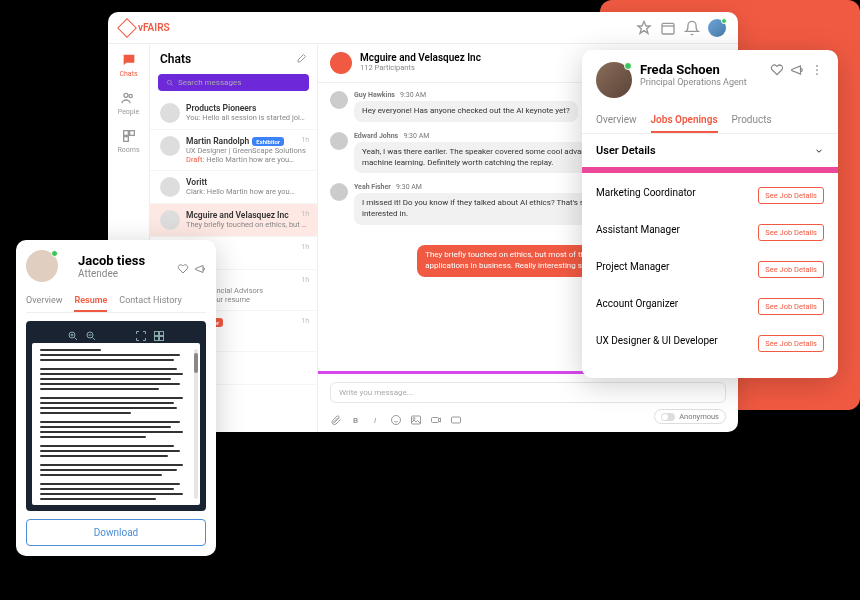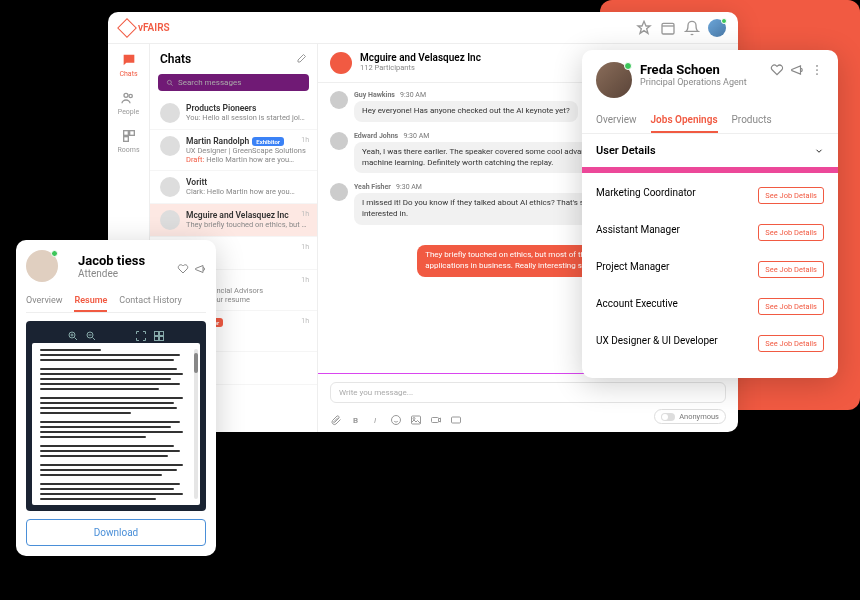--- a/index.html
+++ b/index.html
@@ -13,21 +13,21 @@
 .tb-icon{width:16px;height:16px;color:#999;cursor:pointer}
 .avatar-sm{width:18px;height:18px;border-radius:50%;background:linear-gradient(135deg,#6ba5d8,#4a7aa8);position:relative}
 .dot-green{position:absolute;top:-1px;right:-1px;width:6px;height:6px;background:#3cc65a;border-radius:50%;border:1px solid #fff}
 .main-body{display:flex;flex:1;overflow:hidden}
 .sidebar{width:42px;border-right:1px solid #eee;display:flex;flex-direction:column;align-items:center;padding-top:8px;gap:12px}
 .side-item{display:flex;flex-direction:column;align-items:center;gap:2px;font-size:7px;color:#999;cursor:pointer}
 .side-item.active{color:#f15a42}
 .side-icon{width:16px;height:16px}
 .chat-list{width:168px;border-right:1px solid #eee;display:flex;flex-direction:column}
 .chat-list-header{display:flex;align-items:center;justify-content:space-between;padding:8px 10px;font-size:12px;font-weight:600}
-.search-box{margin:0 8px 6px;padding:4px 8px;background:#701a75;border-radius:4px;font-size:8px;color:#aaa;display:flex;align-items:center;gap:4px}
+.search-box{margin:0 8px 6px;padding:4px 8px;background:#6d28d9;border-radius:4px;font-size:8px;color:#aaa;display:flex;align-items:center;gap:4px}
 .chat-item{padding:6px 10px;display:flex;gap:6px;font-size:8px;border-bottom:1px solid #f5f5f5;position:relative}
 .chat-item.active{background:#fde8e3}
 .chat-avatar{width:20px;height:20px;border-radius:50%;background:#ddd;flex-shrink:0}
 .chat-info{flex:1;overflow:hidden}
 .chat-name{font-weight:600;color:#333;font-size:8.5px}
 .chat-preview{color:#888;font-size:7.5px;white-space:nowrap;overflow:hidden;text-overflow:ellipsis}
 .badge{padding:1px 4px;border-radius:3px;font-size:6px;color:#fff;margin-left:3px}
 .badge.exhibitor{background:#3b82f6}
 .badge.organizer{background:#f15a42}
 .draft{color:#f15a42}
@@ -39,21 +39,21 @@
 .conv-sub{font-size:7.5px;color:#888}
 .messages{flex:1;padding:8px 12px;overflow:auto;display:flex;flex-direction:column;gap:10px}
 .msg{display:flex;gap:6px}
 .msg-avatar{width:18px;height:18px;border-radius:50%;background:#ccc;flex-shrink:0}
 .msg-body{max-width:78%}
 .msg-meta{font-size:7px;color:#777;margin-bottom:2px}
 .msg-bubble{background:#f1f1f1;padding:5px 8px;border-radius:8px;font-size:8px;color:#333;line-height:1.35}
 .msg.own{justify-content:flex-end}
 .msg.own .msg-body{text-align:right}
 .msg.own .msg-bubble{background:#f15a42;color:#fff;text-align:left}
-.composer{border-top:1px solid #d946ef;padding:8px 12px}
+.composer{border-top:3px solid #d946ef;padding:8px 12px}
 .compose-input{width:100%;border:1px solid #e5e5e5;border-radius:6px;padding:5px 8px;font-size:8px;color:#aaa}
 .compose-tools{display:flex;align-items:center;gap:8px;margin-top:6px}
 .tool-icon{width:12px;height:12px;color:#999}
 .anon{margin-left:auto;font-size:7.5px;color:#777;display:flex;align-items:center;gap:4px;border:1px solid #ddd;border-radius:10px;padding:2px 6px}
 .toggle{width:14px;height:8px;background:#ddd;border-radius:5px;position:relative}
 .toggle::after{content:'';position:absolute;width:6px;height:6px;background:#fff;border-radius:50%;top:1px;left:1px}
 
 .profile-panel{position:absolute;top:50px;right:22px;width:256px;background:#fff;border-radius:10px;box-shadow:0 6px 30px rgba(0,0,0,.2);padding:12px 0}
 .profile-header{padding:0 14px 10px;display:flex;gap:8px;align-items:flex-start}
 .profile-avatar{width:36px;height:36px;border-radius:50%;background:linear-gradient(135deg,#8a6d5a,#5a4438);position:relative}
@@ -341,21 +341,21 @@
       </div>
       <div class="job-row">
         <span>Assistant Manager</span>
         <button class="job-btn">See Job Details</button>
       </div>
       <div class="job-row">
         <span>Project Manager</span>
         <button class="job-btn">See Job Details</button>
       </div>
       <div class="job-row">
-        <span>Account Executive</span>
+        <span>Account Organizer</span>
         <button class="job-btn">See Job Details</button>
       </div>
       <div class="job-row">
         <span>UX Designer &amp; UI Developer</span>
         <button class="job-btn">See Job Details</button>
       </div>
     </div>
 </div>
 
 <div class="resume-panel">

